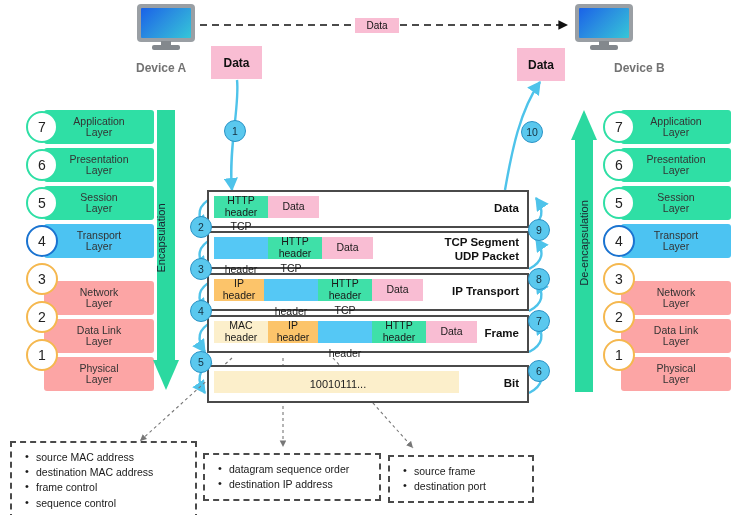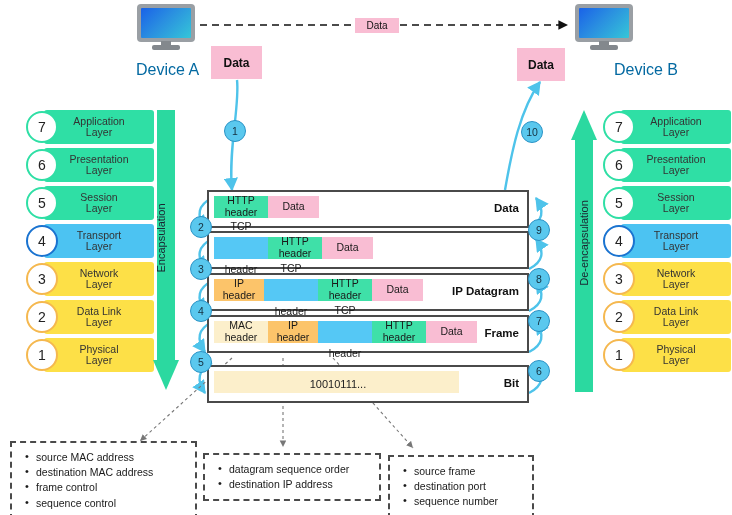--- a/index.html
+++ b/index.html
@@ -31,21 +31,21 @@
   }
   .monitor .neck {
     position: absolute; left: 24px; top: 37px; width: 10px; height: 5px;
     background: #83888d;
   }
   .monitor .base {
     position: absolute; left: 15px; top: 41px; width: 28px; height: 5px;
     background: #83888d; border-radius: 2px;
   }
   .device-label {
-    position: absolute; font-size: 16px; font-weight: normal; color: #0369a1;
+    position: absolute; font-size: 12px; font-weight: bold; color: #737373;
     white-space: nowrap;
   }
 
   
   .pinkbox {
     position: absolute; background: #f9bdd3;
     display: flex; align-items: center; justify-content: center;
     font-size: 12px; font-weight: bold; color: #111;
   }
   .pink-inline {
@@ -57,21 +57,21 @@
   
   .layer-row { position: absolute; left: 0; height: 34px; width: 128px; }
   .layer-bar {
     position: absolute; left: 18px; top: 0; width: 110px; height: 34px;
     border-radius: 3px;
     display: flex; align-items: center; justify-content: center;
     text-align: center; line-height: 1.08; font-size: 10.5px; color: #333;
   }
   .layer-bar.green { background: #2fdfa5; }
   .layer-bar.blue  { background: #4cc3f2; align-items: center; }
-  .layer-bar.amber { background: #fde047; }
+  .layer-bar.amber { background: #fca5a5; margin-top: 19px; }
   .layer-circle {
     position: absolute; left: 0; top: 1px; width: 32px; height: 32px;
     border-radius: 50%; background: #ffffff;
     display: flex; align-items: center; justify-content: center;
     font-size: 14px; color: #222;
   }
   .layer-circle.g { border: 2px solid #2fdfa5; }
   .layer-circle.b { border: 2px solid #1a73d0; }
   .layer-circle.a { border: 2px solid #f5b84f; }
 
@@ -325,40 +325,44 @@
       <span>TCP</span>
       <span>header</span>
     </div>
     <div class="seg green" style="left:59px; width:54px;">
       <span>HTTP</span>
       <span>header</span>
     </div>
     <div class="seg pink" style="left:113px; width:51px;">
       <span>Data</span>
     </div>
+    <div class="pdu-name">
+      <span>TCP Segment</span>
+      <span>UDP Packet</span>
+    </div>
   </div>
 
   <div class="pdu-row" style="top:273px;">
     <div class="seg amber" style="left:5px; width:50px;">
       <span>IP</span>
       <span>header</span>
     </div>
     <div class="seg blue" style="left:55px; width:54px;">
       <span>TCP</span>
       <span>header</span>
     </div>
     <div class="seg green" style="left:109px; width:54px;">
       <span>HTTP</span>
       <span>header</span>
     </div>
     <div class="seg pink" style="left:163px; width:51px;">
       <span>Data</span>
     </div>
     <div class="pdu-name">
-      <span>IP Datagram</span>
+      <span>IP Transport</span>
     </div>
   </div>
 
   <div class="pdu-row" style="top:315px;">
     <div class="seg cream" style="left:5px; width:54px;">
       <span>MAC</span>
       <span>header</span>
     </div>
     <div class="seg amber" style="left:59px; width:50px;">
       <span>IP</span>
@@ -413,17 +417,16 @@
     <ul>
       <li>datagram sequence order</li>
       <li>destination IP address</li>
     </ul>
   </div>
 
   <div class="callout" style="left:388px; top:455px; width:146px;">
     <ul>
       <li>source frame</li>
       <li>destination port</li>
-      <li>sequence number</li>
     </ul>
   </div>
 
 </div>
 
 </body></html>

